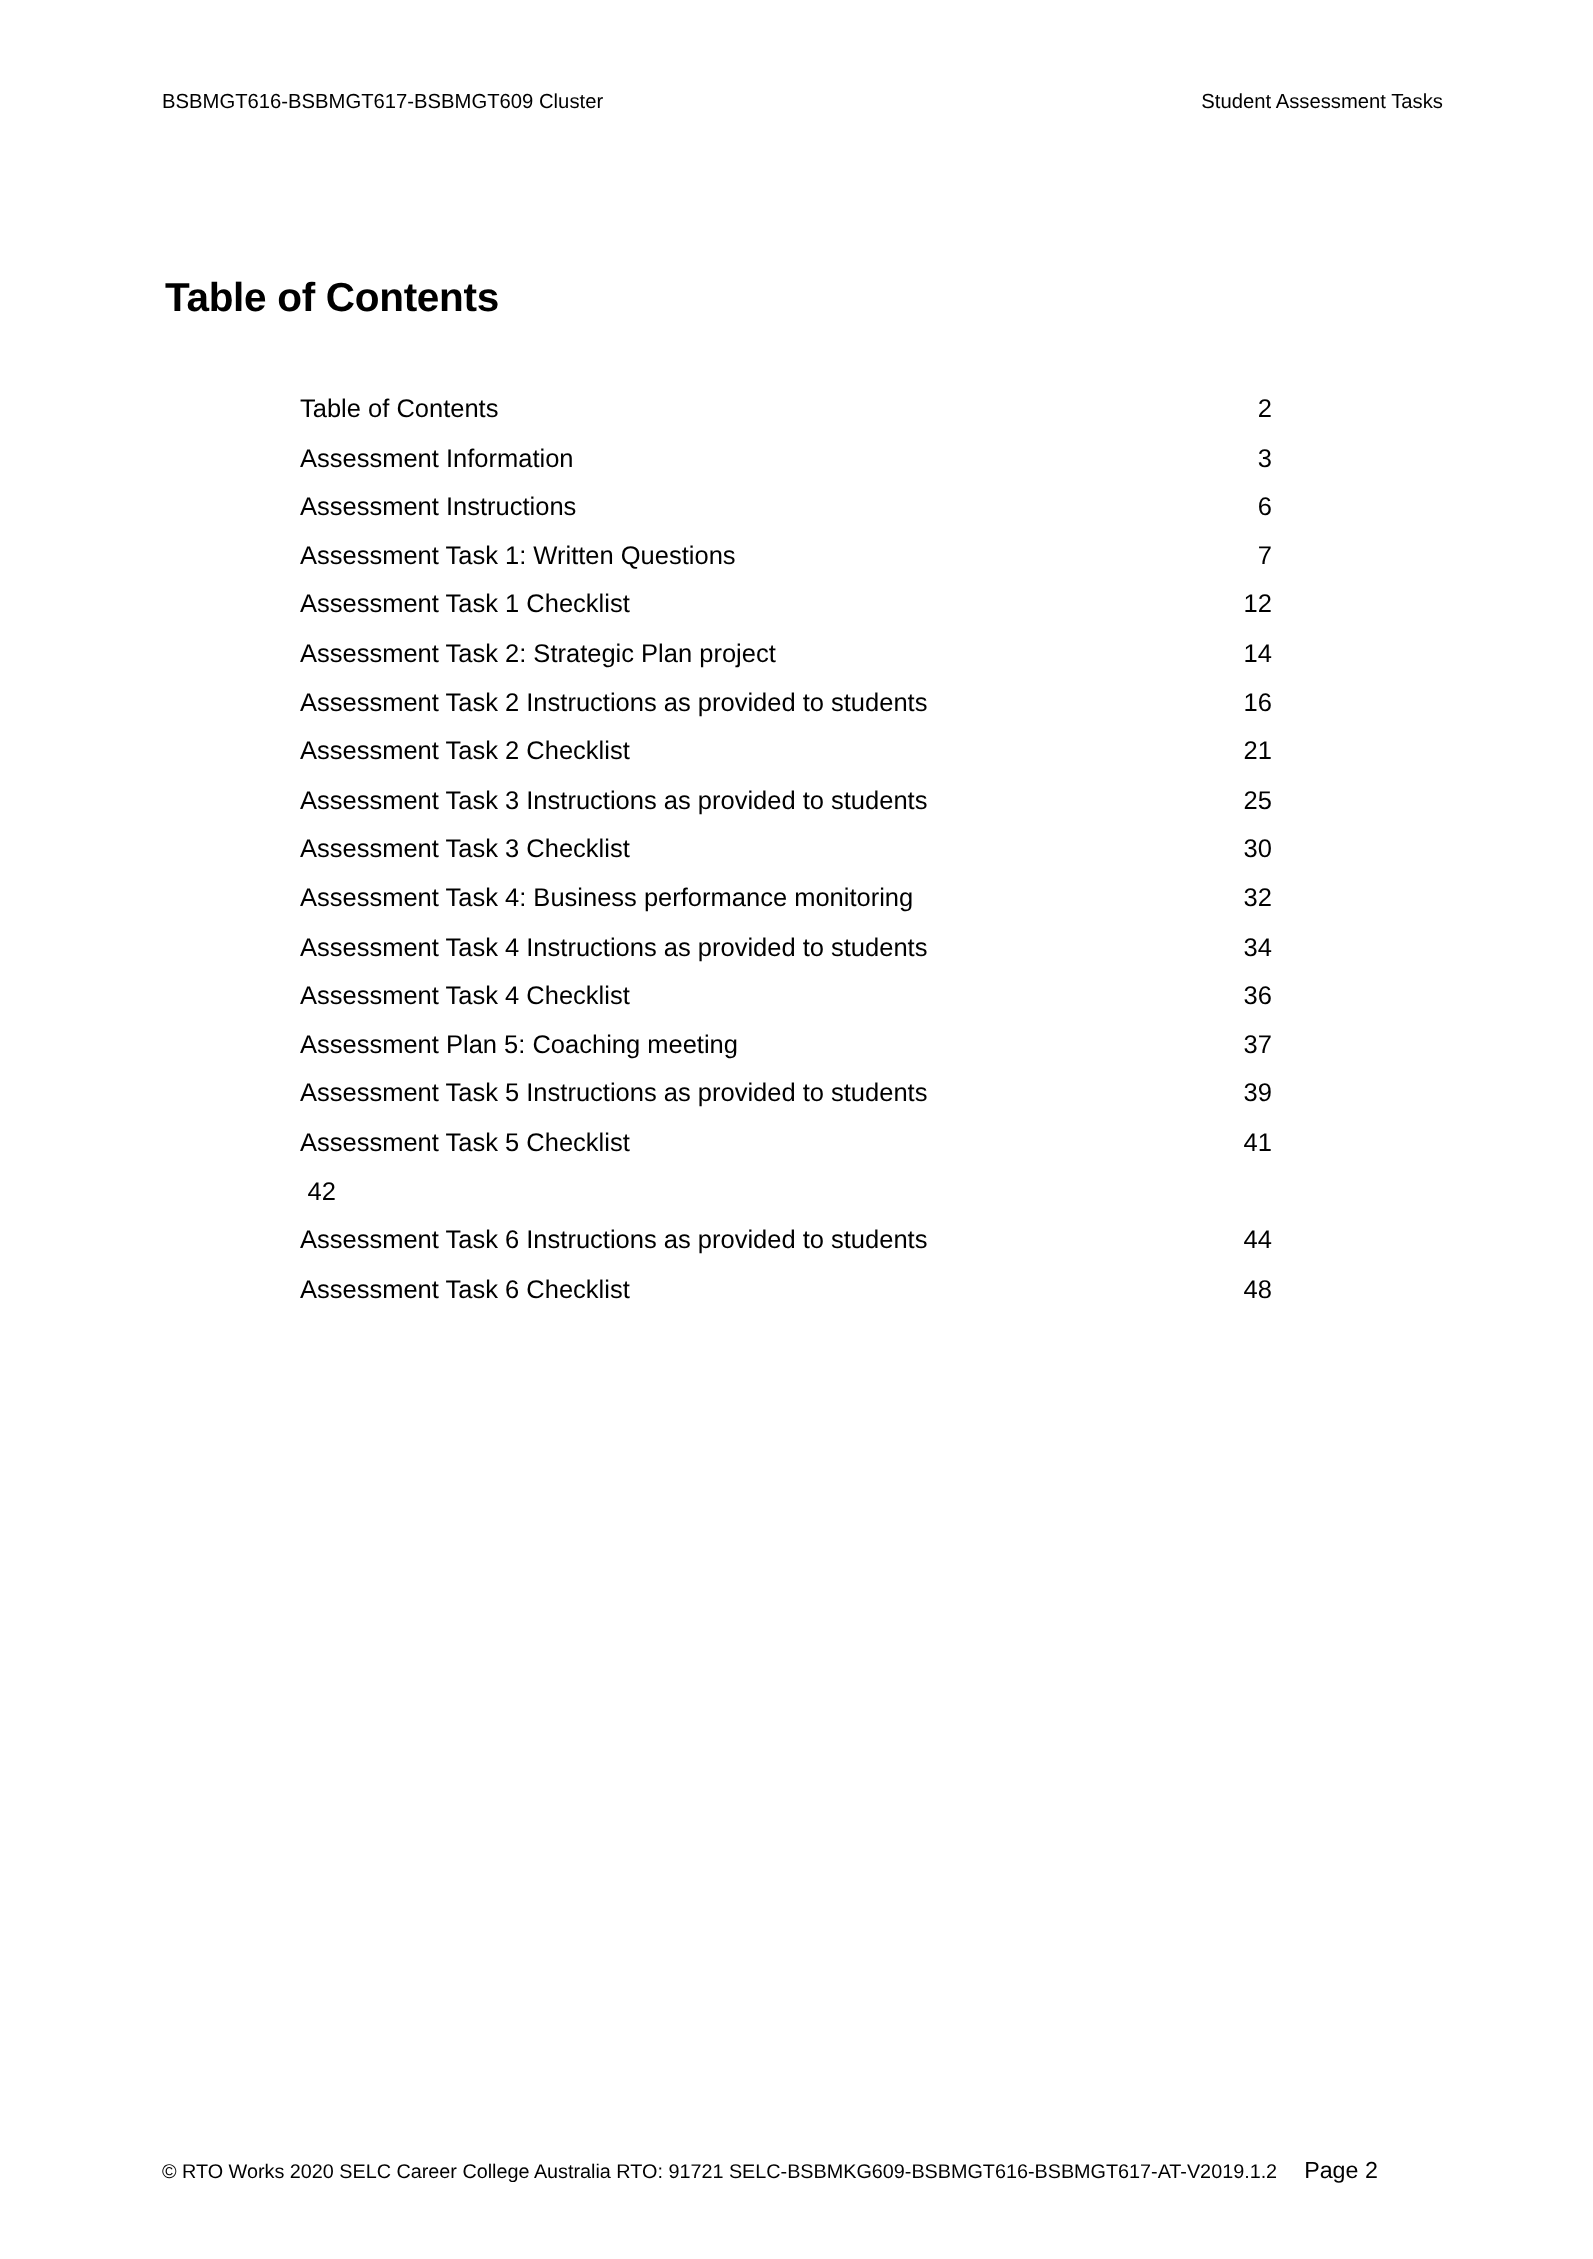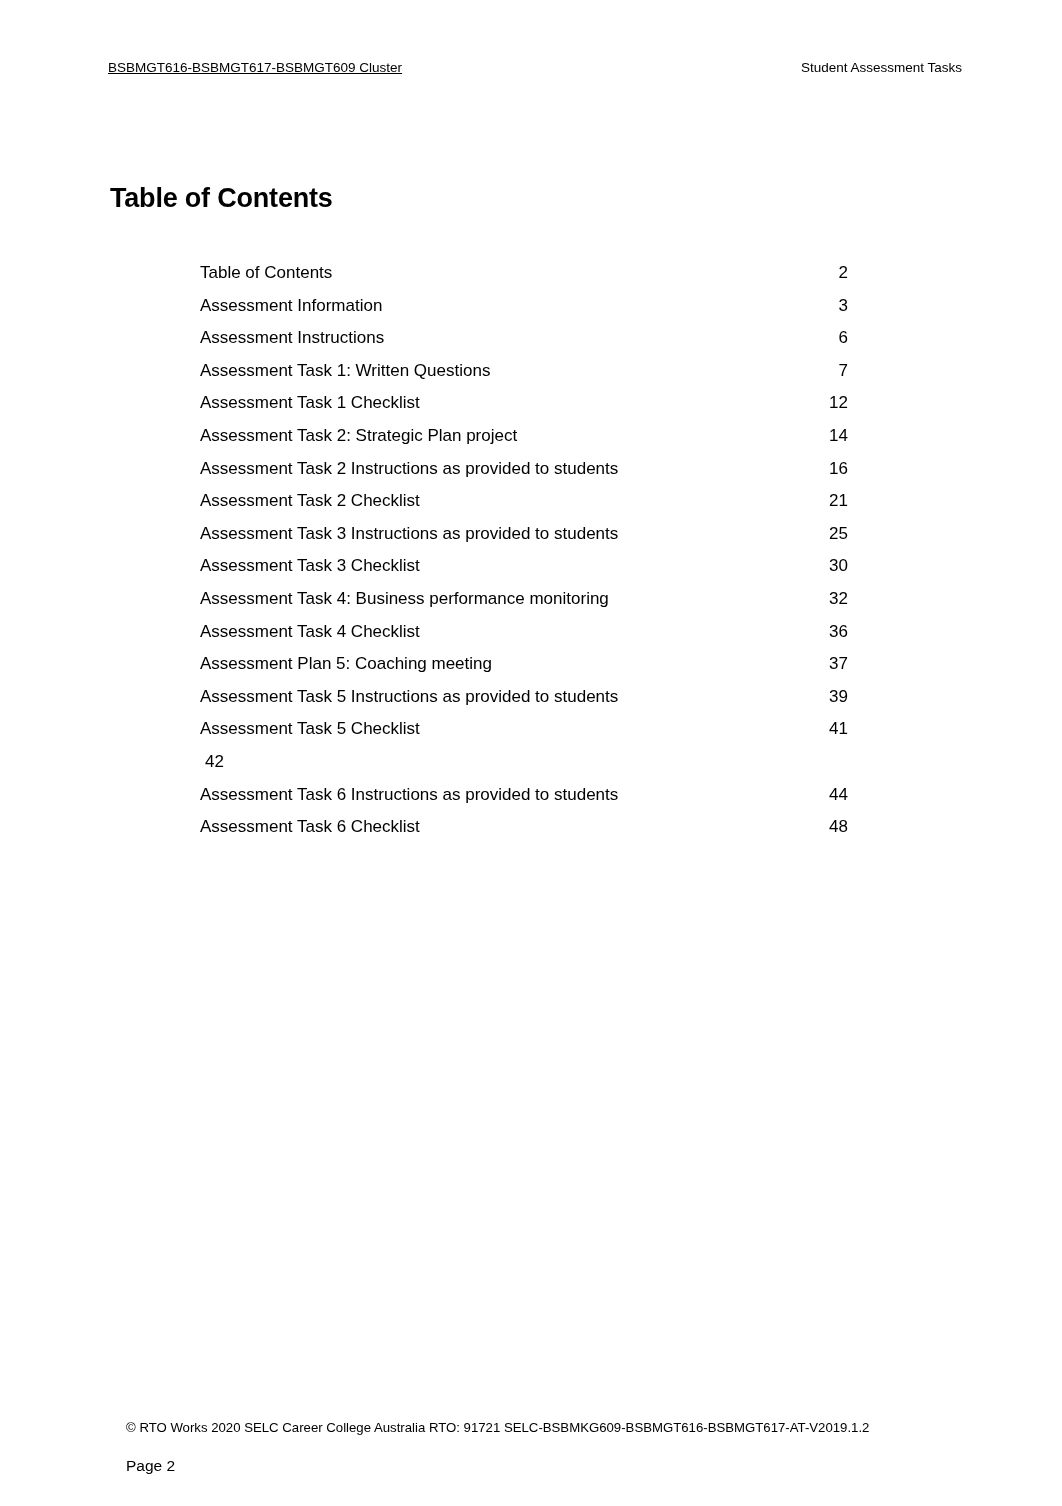--- a/index.html
+++ b/index.html
@@ -31,21 +31,21 @@
     top: 59px;
     left: 108px;
     width: 854px;
     display: flex;
     justify-content: space-between;
     align-items: baseline;
     font-size: 13.5px;
     line-height: 18px;
     color: #000000;
   }
-  .doc-header .left  { text-align: right;  white-space: nowrap; text-decoration: underline; }
+  .doc-header .left  { text-align: right;  white-space: nowrap; }
   .doc-header .right { text-align: right; white-space: nowrap; }
 
   
   .page-title {
     position: absolute;
     top: 163px;
     left: 110px;
     font-size: 27px;
     line-height: 34px;
     font-weight: bold;
@@ -81,21 +81,20 @@
 
   
   .doc-footer {
     position: absolute;
     top: 1419px;
     left: 108px;
     width: 854px;
     display: flex;
     align-items: baseline;
     white-space: nowrap;
-    flex-direction: column;
   }
   .doc-footer .copyright {
     font-size: 13.2px;
     line-height: 18px;
   }
   .doc-footer .page-label {
     font-size: 15.5px;
     line-height: 18px;
     margin-left: 18px;
     margin-top: 20px;
@@ -152,20 +151,24 @@
       </div>
       <div class="toc-entry">
         <span class="toc-title">Assessment Task 3 Checklist</span>
         <span class="toc-page">30</span>
       </div>
       <div class="toc-entry">
         <span class="toc-title">Assessment Task 4: Business performance monitoring</span>
         <span class="toc-page">32</span>
       </div>
       <div class="toc-entry">
+        <span class="toc-title">Assessment Task 4 Instructions as provided to students</span>
+        <span class="toc-page">34</span>
+      </div>
+      <div class="toc-entry">
         <span class="toc-title">Assessment Task 4 Checklist</span>
         <span class="toc-page">36</span>
       </div>
       <div class="toc-entry">
         <span class="toc-title">Assessment Plan 5: Coaching meeting</span>
         <span class="toc-page">37</span>
       </div>
       <div class="toc-entry">
         <span class="toc-title">Assessment Task 5 Instructions as provided to students</span>
         <span class="toc-page">39</span>

